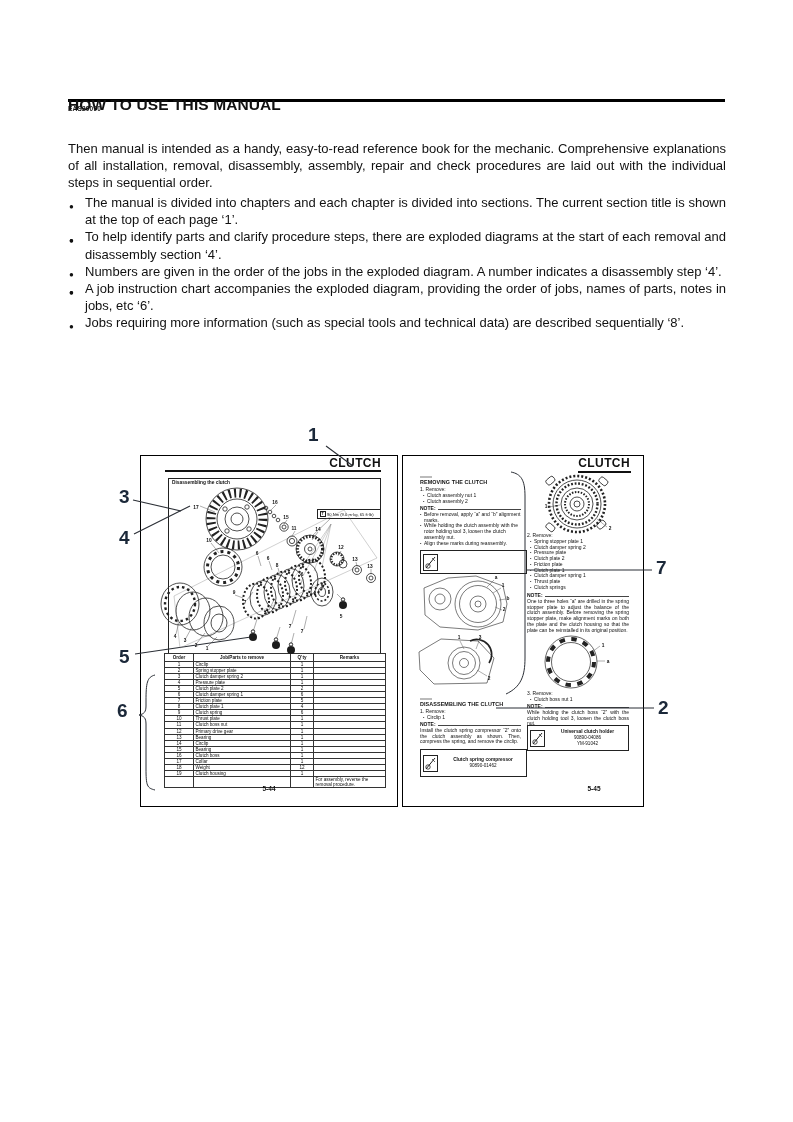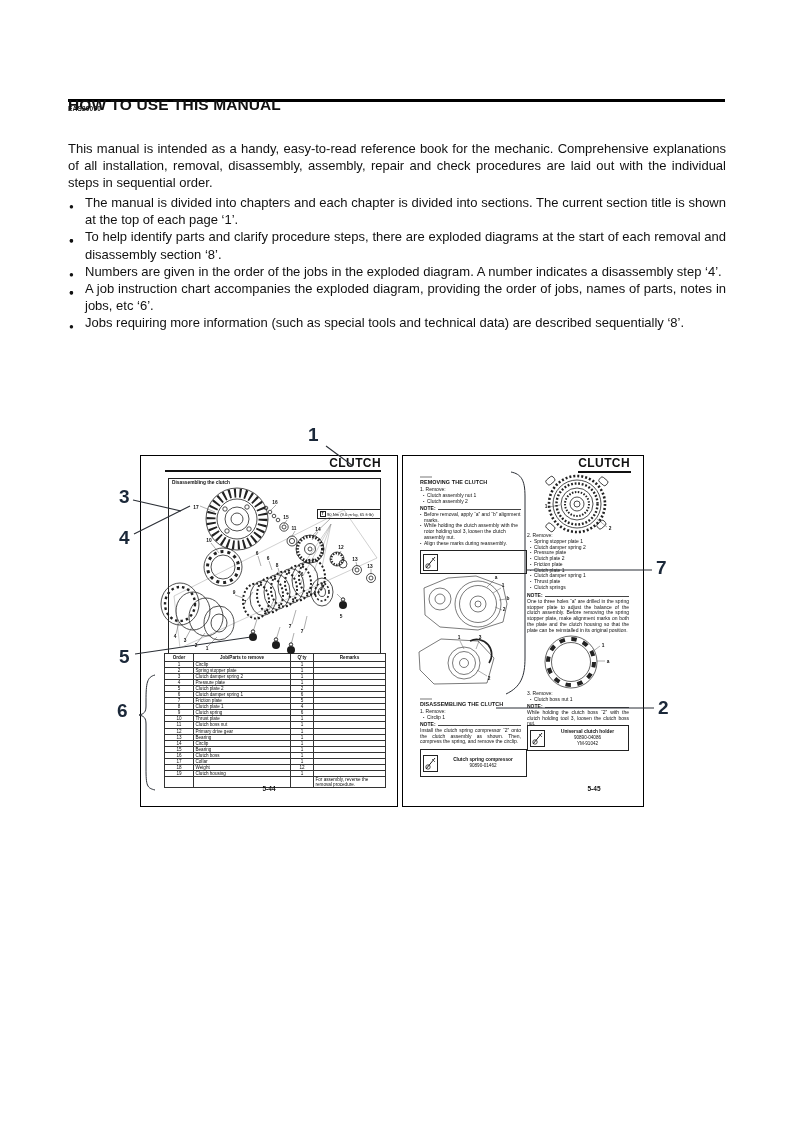--- a/index.html
+++ b/index.html
@@ -76,37 +76,37 @@
   .overlay { position:absolute; left:0; top:0; width:793px; height:1122px; pointer-events:none; z-index:6; }
   .overlay .dl text { font:bold 4.8px "Liberation Sans","DejaVu Sans",sans-serif; fill:#111; text-anchor:middle; }
   .z2 { z-index:2; } .z3 { z-index:3; }
 </style>
 </head>
 <body>
 
 <div class="abs top-rule"></div>
 <div class="abs doc-code">EAS20090</div>
 <div class="abs doc-title">HOW TO USE THIS MANUAL</div>
-<div class="abs doc-intro">This manual is intended as a handy, easy-to-read reference book for the mechanic. Comprehensive explanations of all installation, removal, disassembly, assembly, repair and check procedures are laid out with the individual steps in sequential order.</div>
+<div class="abs doc-intro">Then manual is intended as a handy, easy-to-read reference book for the mechanic. Comprehensive explanations of all installation, removal, disassembly, assembly, repair and check procedures are laid out with the individual steps in sequential order.</div>
 
 <div class="abs doc-list">
   <div>
 
       <div class="li">
         <span class="dot">●</span>
         <span>The manual is divided into chapters and each chapter is divided into sections. The current section title is shown at the top of each page ‘1’.</span>
       </div>
 
       <div class="li">
         <span class="dot">●</span>
       </div>
 
       <div class="li">
         <span class="dot">●</span>
-        <span>To help identify parts and clarify procedure steps, there are exploded diagrams at the start of each removal and disassembly section ‘8’.</span>
+        <span>To help identify parts and clarify procedure steps, there are exploded diagrams at the start of each removal and disassembly section ‘4’.</span>
       </div>
 
       <div class="li">
         <span class="dot">●</span>
         <span>Numbers are given in the order of the jobs in the exploded diagram. A number indicates a disassembly step ‘4’.</span>
       </div>
 
       <div class="li">
         <span class="dot">●</span>
       </div>

